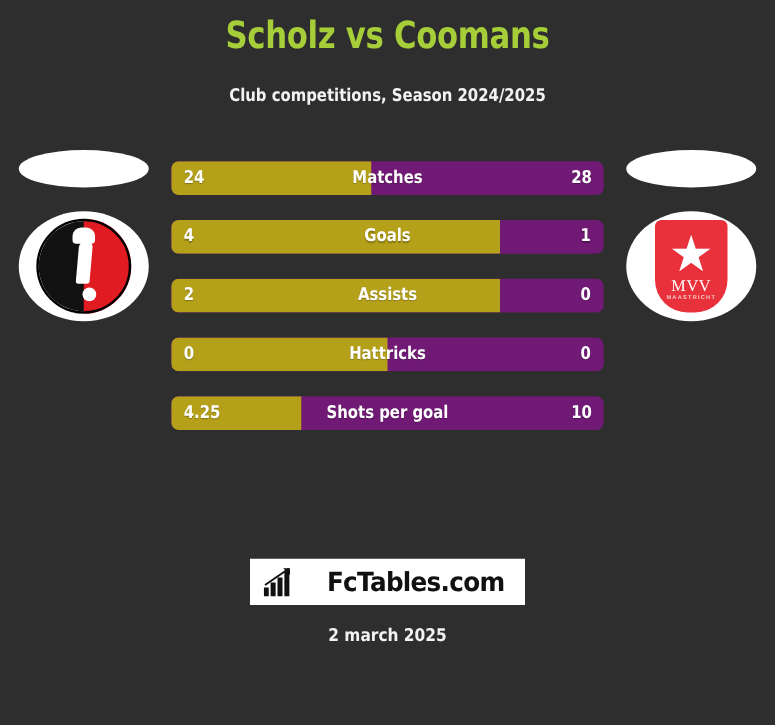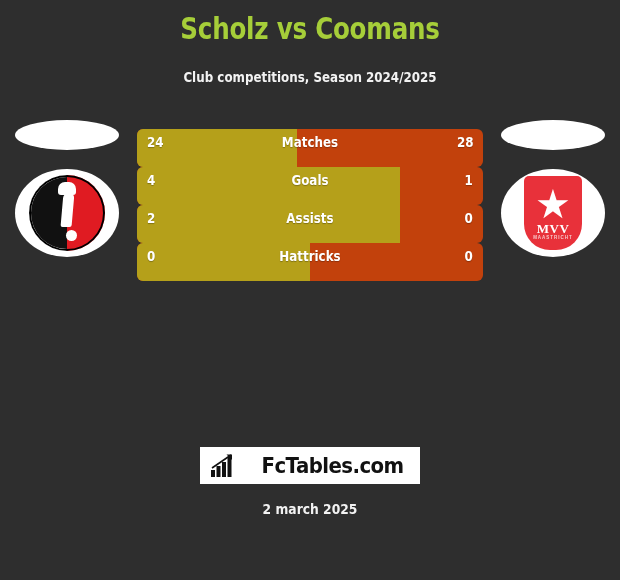--- a/index.html
+++ b/index.html
@@ -157,21 +157,21 @@
     line-height: 38px;
     text-align: center;
   }
   .crest-mvv .mvv-text {
     position: absolute;
     left: 0; right: 0;
     top: 45px;
     text-align: center;
     color: #ffffff;
     font-size: 13px;
-    font-weight: bold;
+    font-weight: normal;
     font-family: "Liberation Serif", serif;
     letter-spacing: 0.5px;
   }
   .crest-mvv .mvv-sub {
     position: absolute;
     left: 0; right: 0;
     top: 59px;
     text-align: center;
     color: #f6c9cb;
     font-size: 4.5px;
@@ -181,24 +181,25 @@
 
   
   .bars {
     position: absolute;
     left: 137px;
     top: 129px;
     width: 346px;
   }
   .bar-row {
     position: relative;
-    height: 38px;
+    height: 27px;
+    margin-bottom: 20px;
     border-radius: 6px;
     overflow: hidden;
-    background: #c2410c;
+    background: #701a75;
   }
   .bar-left {
     position: absolute;
     left: 0; top: 0; bottom: 0;
     background: #b5a01a;
   }
   .bar-val {
     position: absolute;
     top: 0;
     line-height: 26px;
@@ -320,20 +321,26 @@
     </div>
 
     <div class="bar-row">
       <div class="bar-left" style="width:50%"></div>
       <div class="bar-val l">0</div>
       <div class="bar-label">Hattricks</div>
       <div class="bar-val r">0</div>
     </div>
 
 
+    <div class="bar-row">
+      <div class="bar-left" style="width:30%"></div>
+      <div class="bar-val l">4.25</div>
+      <div class="bar-label">Shots per goal</div>
+      <div class="bar-val r">10</div>
+    </div>
 
 
   </div>
 
   <div class="logo-box">
     <svg class="logo-icon" width="26" height="24" viewBox="0 0 26 24">
       <rect x="0" y="16" width="4" height="7" fill="#111"></rect>
       <rect x="5.5" y="12" width="4" height="11" fill="#111"></rect>
       <rect x="11" y="8" width="4" height="15" fill="#111"></rect>
       <rect x="16.5" y="3" width="4" height="20" fill="#111"></rect>

